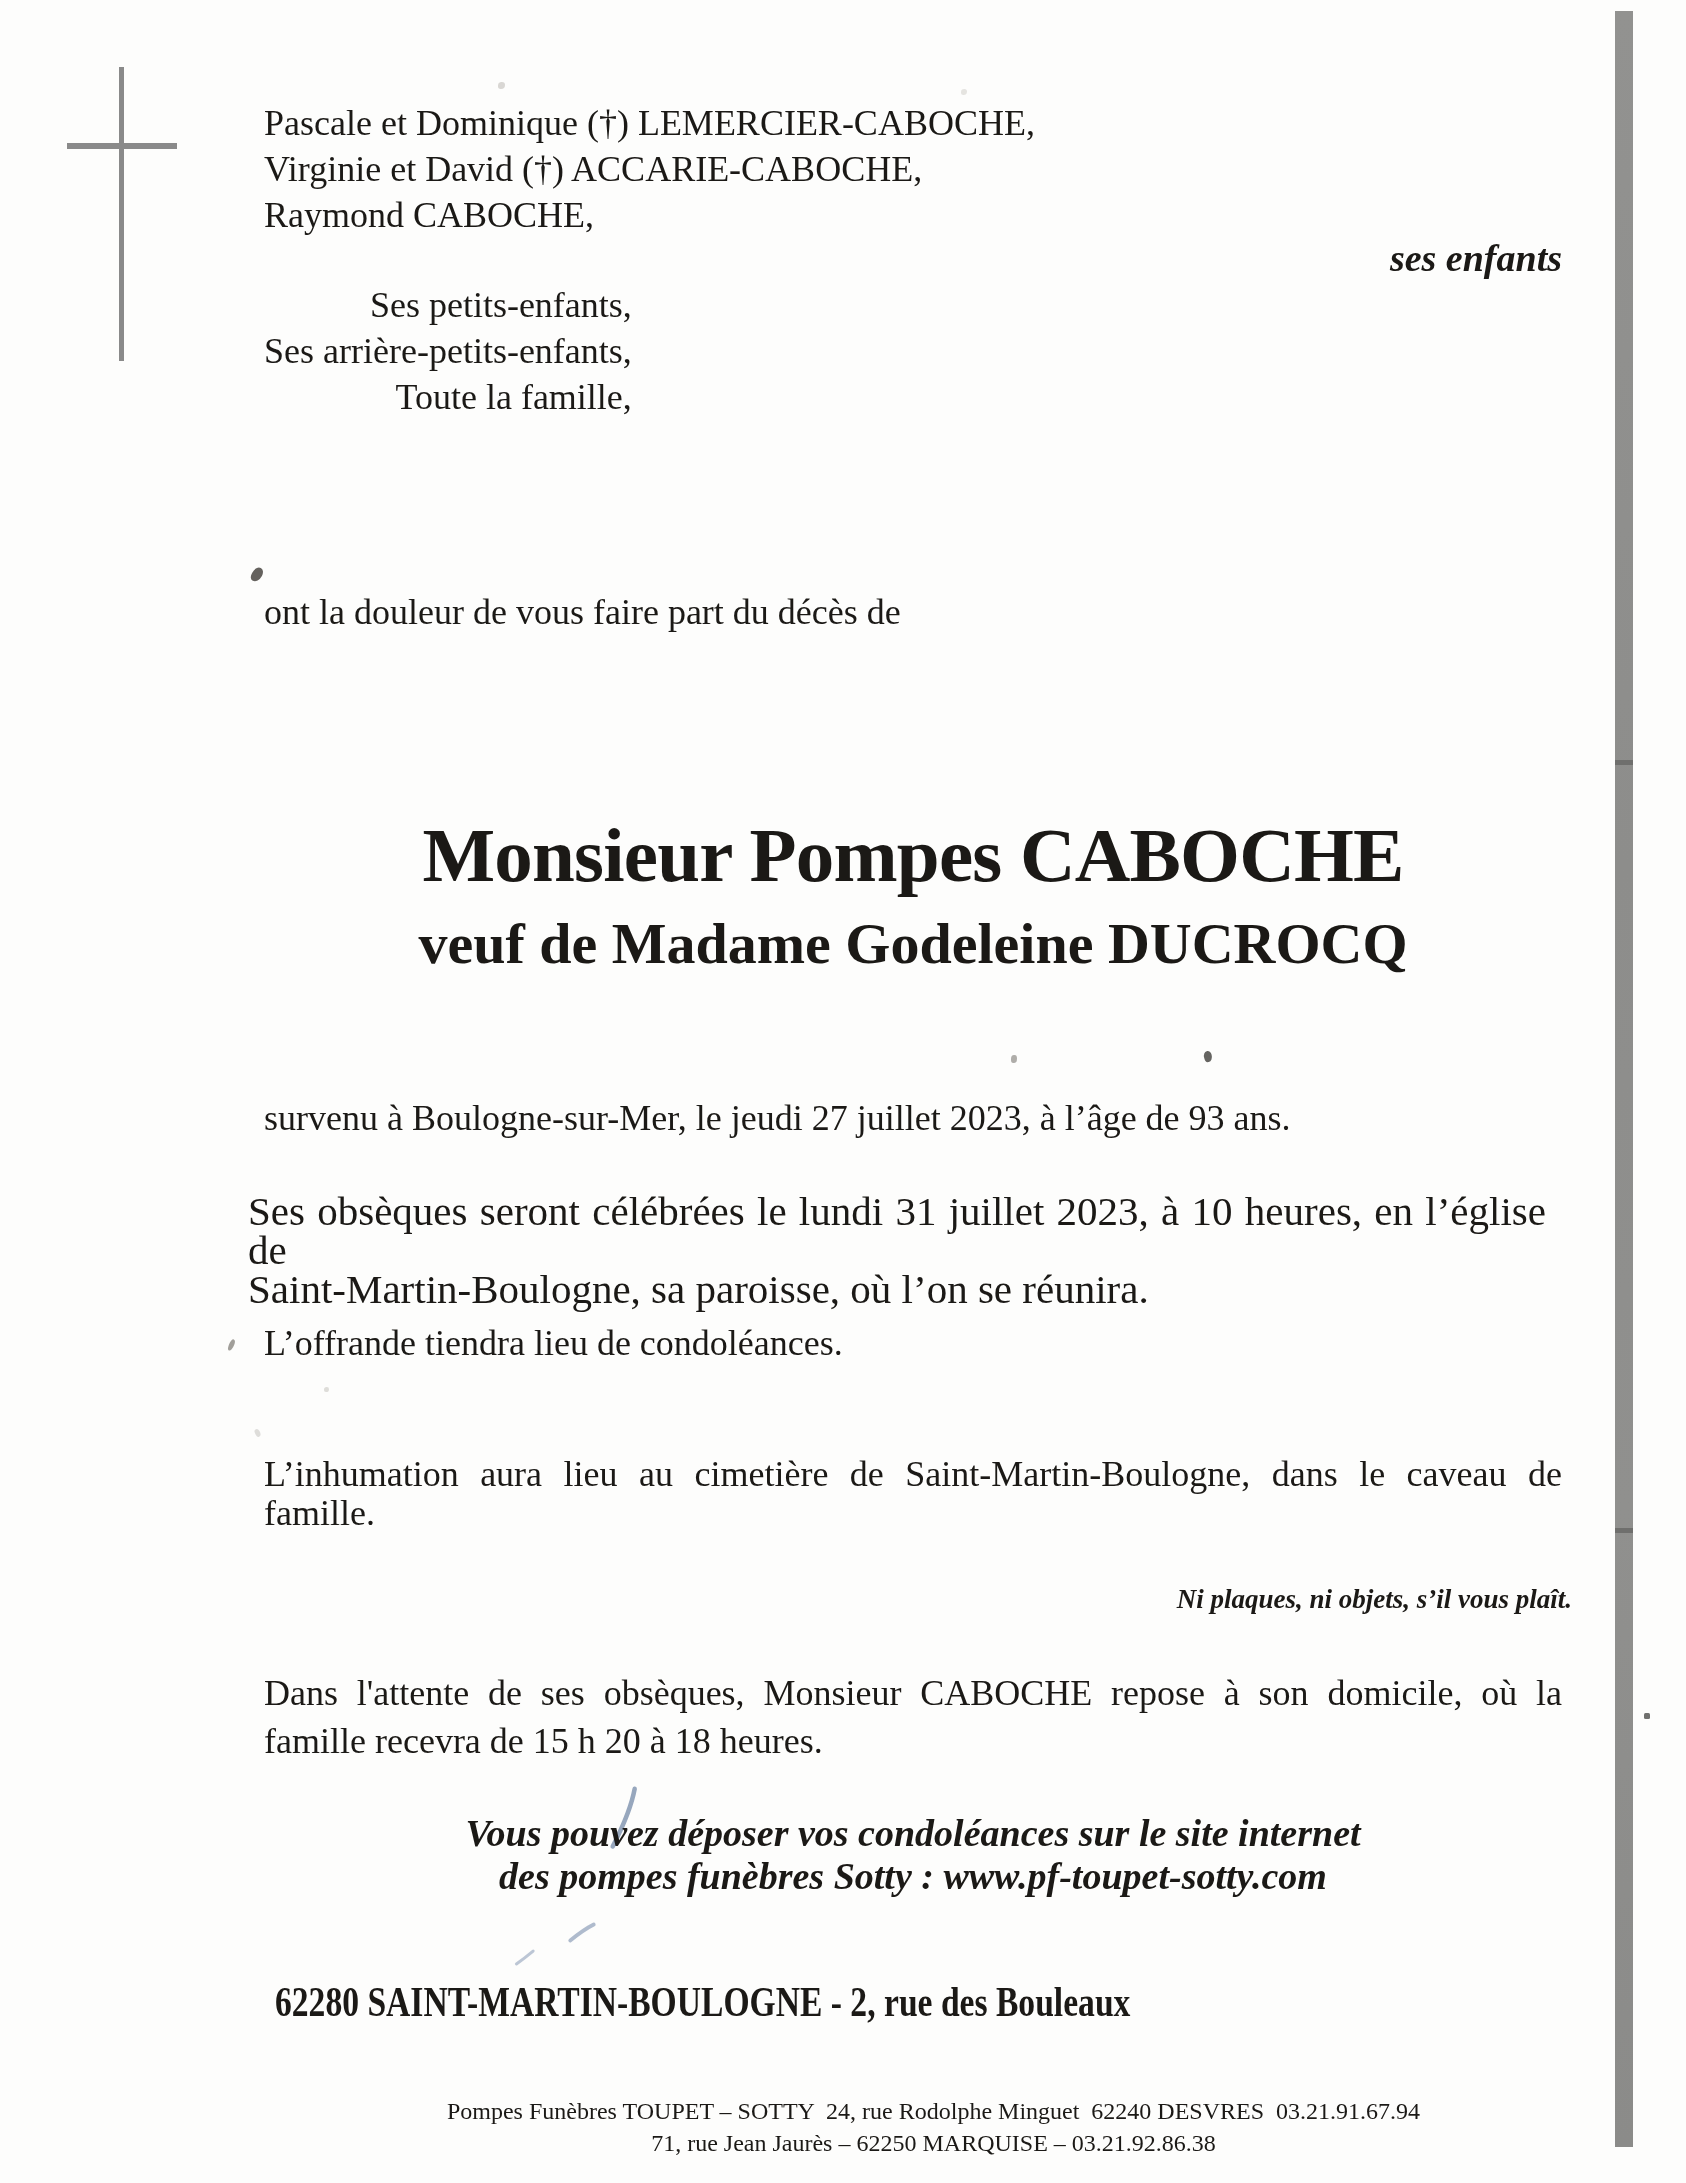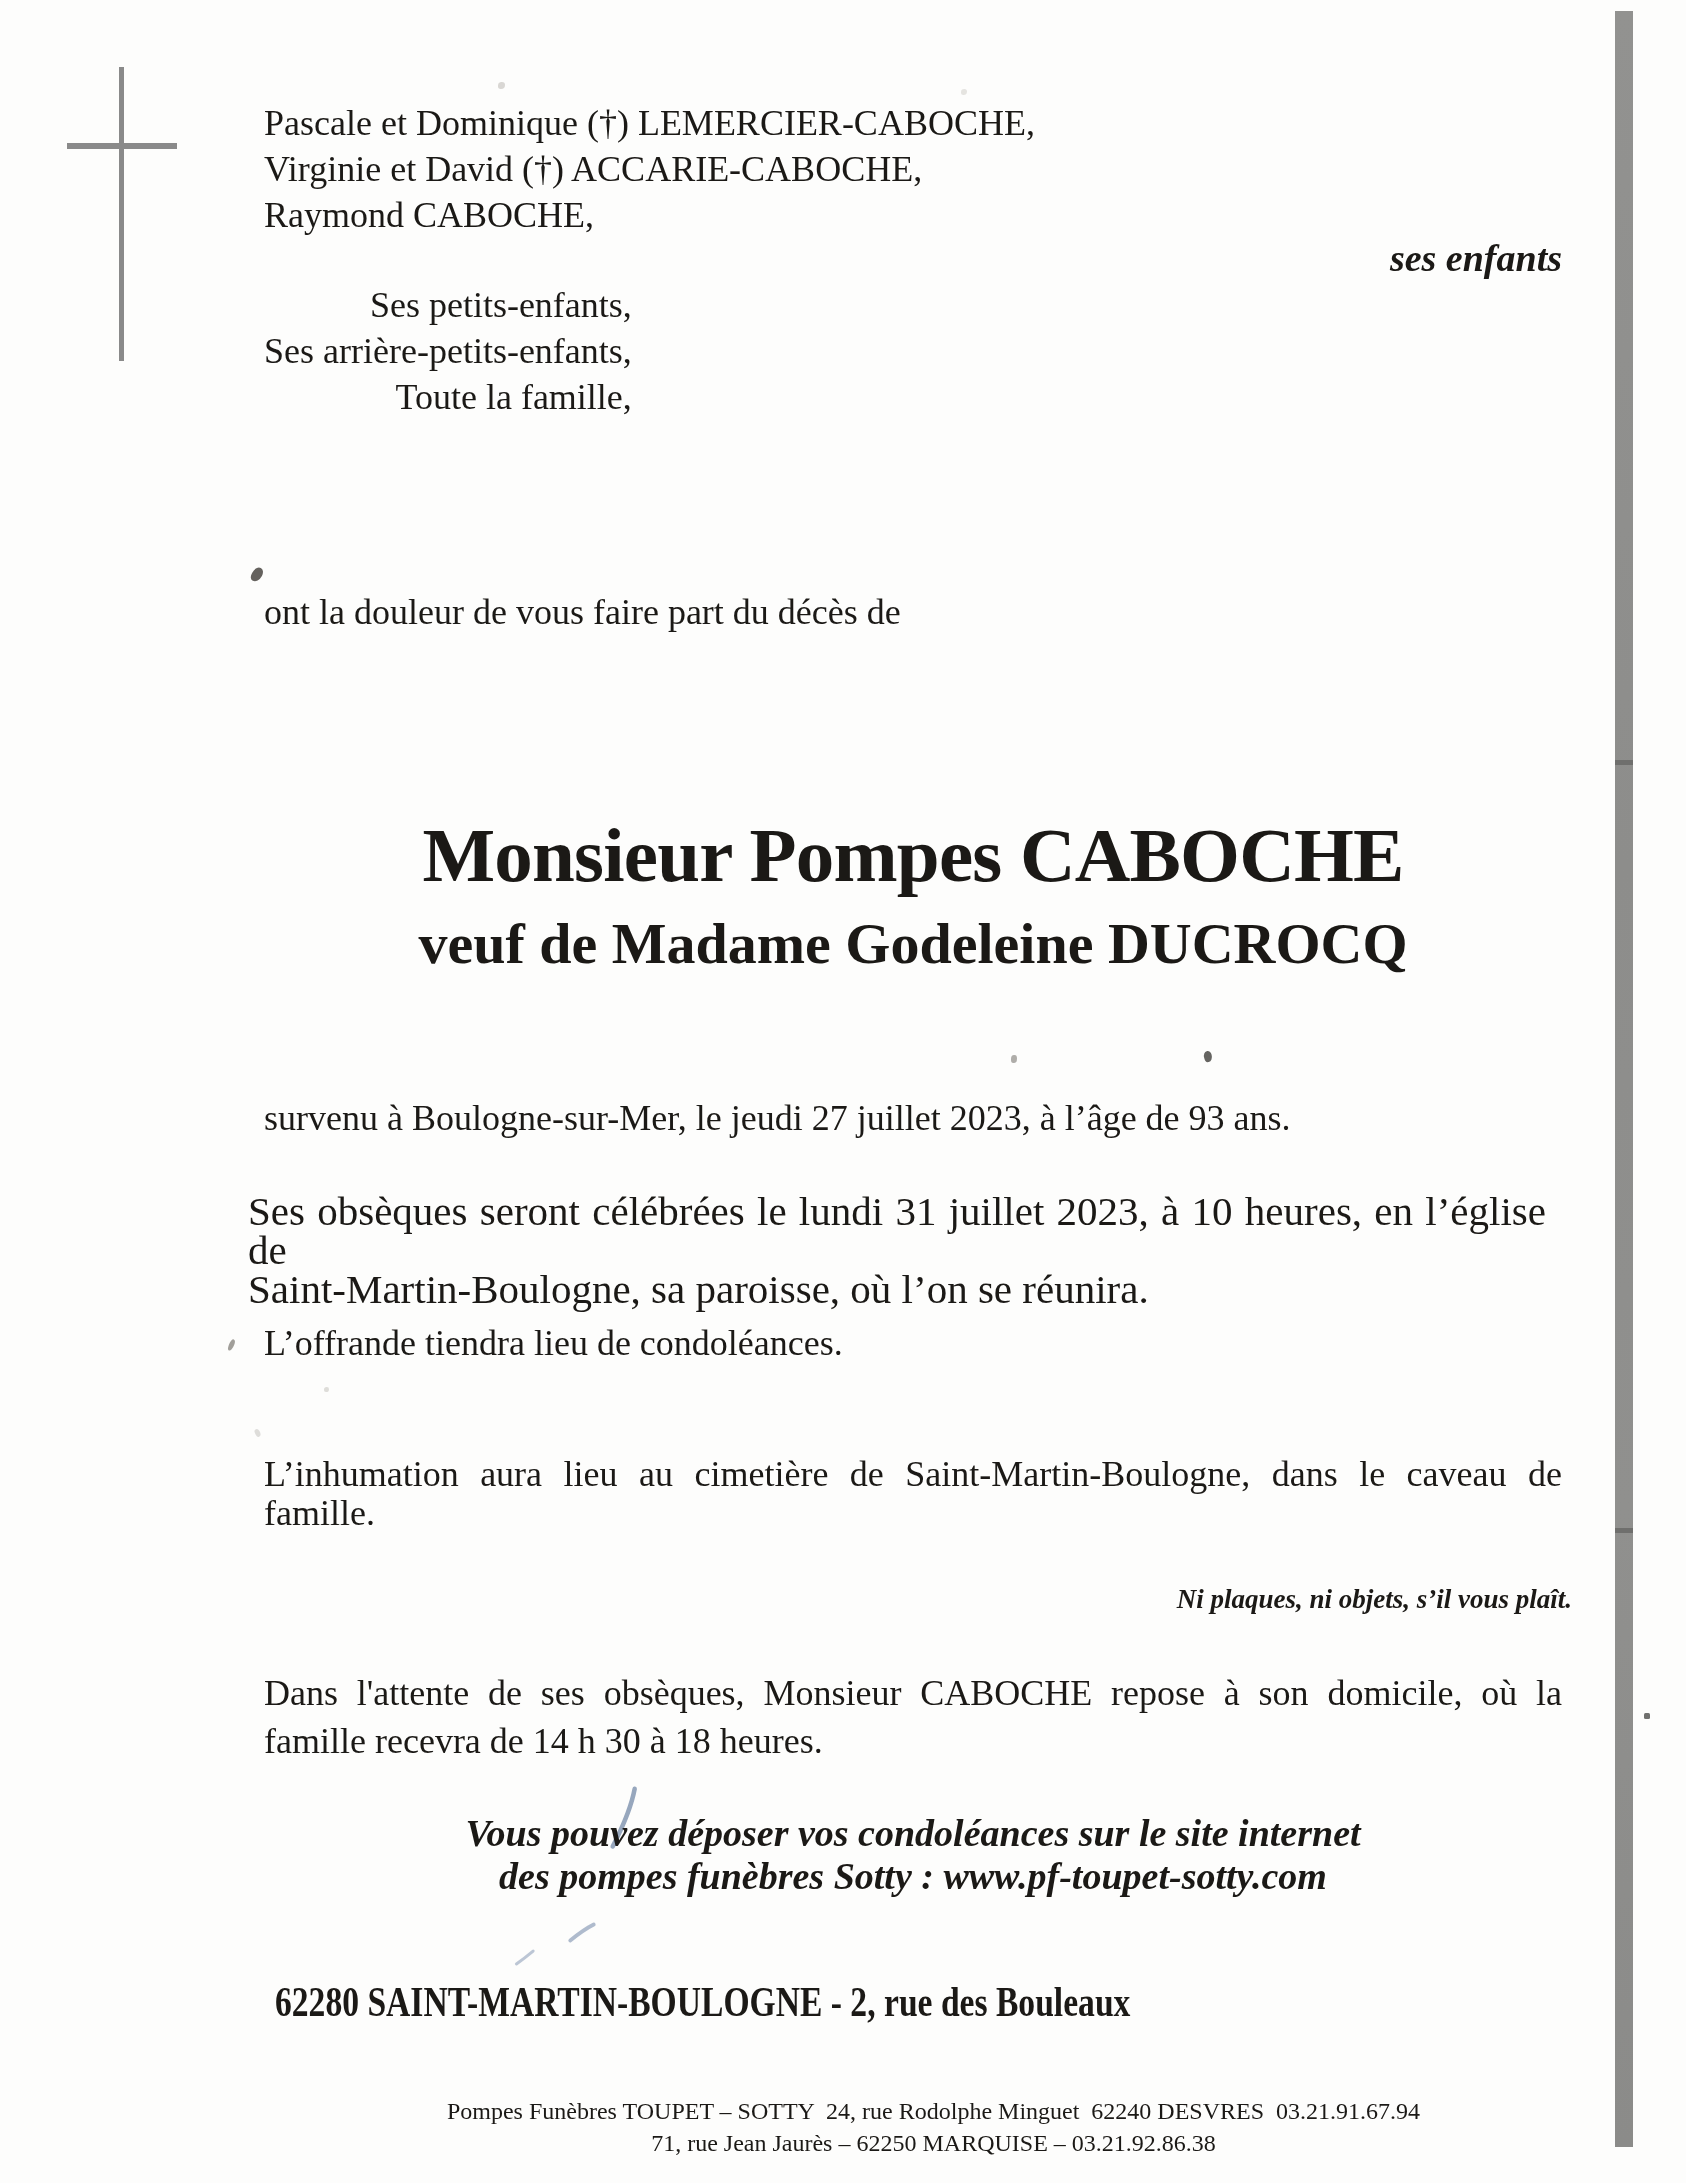--- a/index.html
+++ b/index.html
@@ -112,21 +112,21 @@
 
   <div class="abs burial">
     <div class="stretch">L’inhumation aura lieu au cimetière de Saint-Martin-Boulogne, dans le caveau de</div>
     <div>famille.</div>
   </div>
 
   <div class="abs request">Ni plaques, ni objets, s’il vous plaît.</div>
 
   <div class="abs repose">
     <div class="stretch">Dans l'attente de ses obsèques, Monsieur CABOCHE repose à son domicile, où la</div>
-    <div>famille recevra de 14 h 30 à 18 heures.</div>
+    <div>famille recevra de 15 h 20 à 18 heures.</div>
   </div>
 
   <div class="abs condolence">
     <div>Vous pouvez déposer vos condoléances sur le site internet</div>
     <div>des pompes funèbres Sotty : www.pf-toupet-sotty.com</div>
   </div>
 
   <div class="abs address">62280 SAINT-MARTIN-BOULOGNE - 2, rue des Bouleaux</div>
 
   <div class="abs footer">

